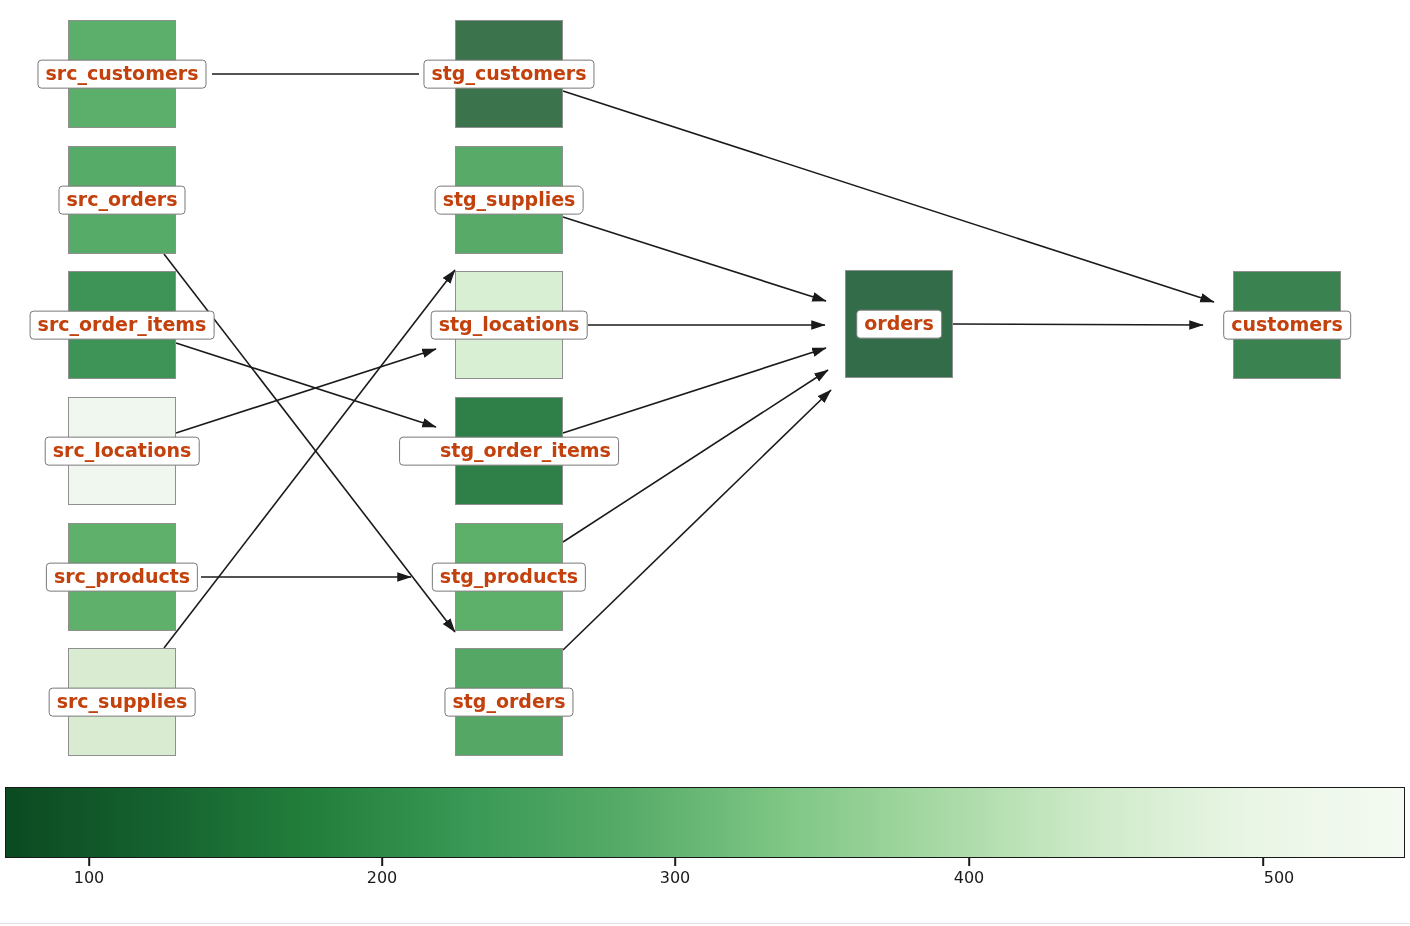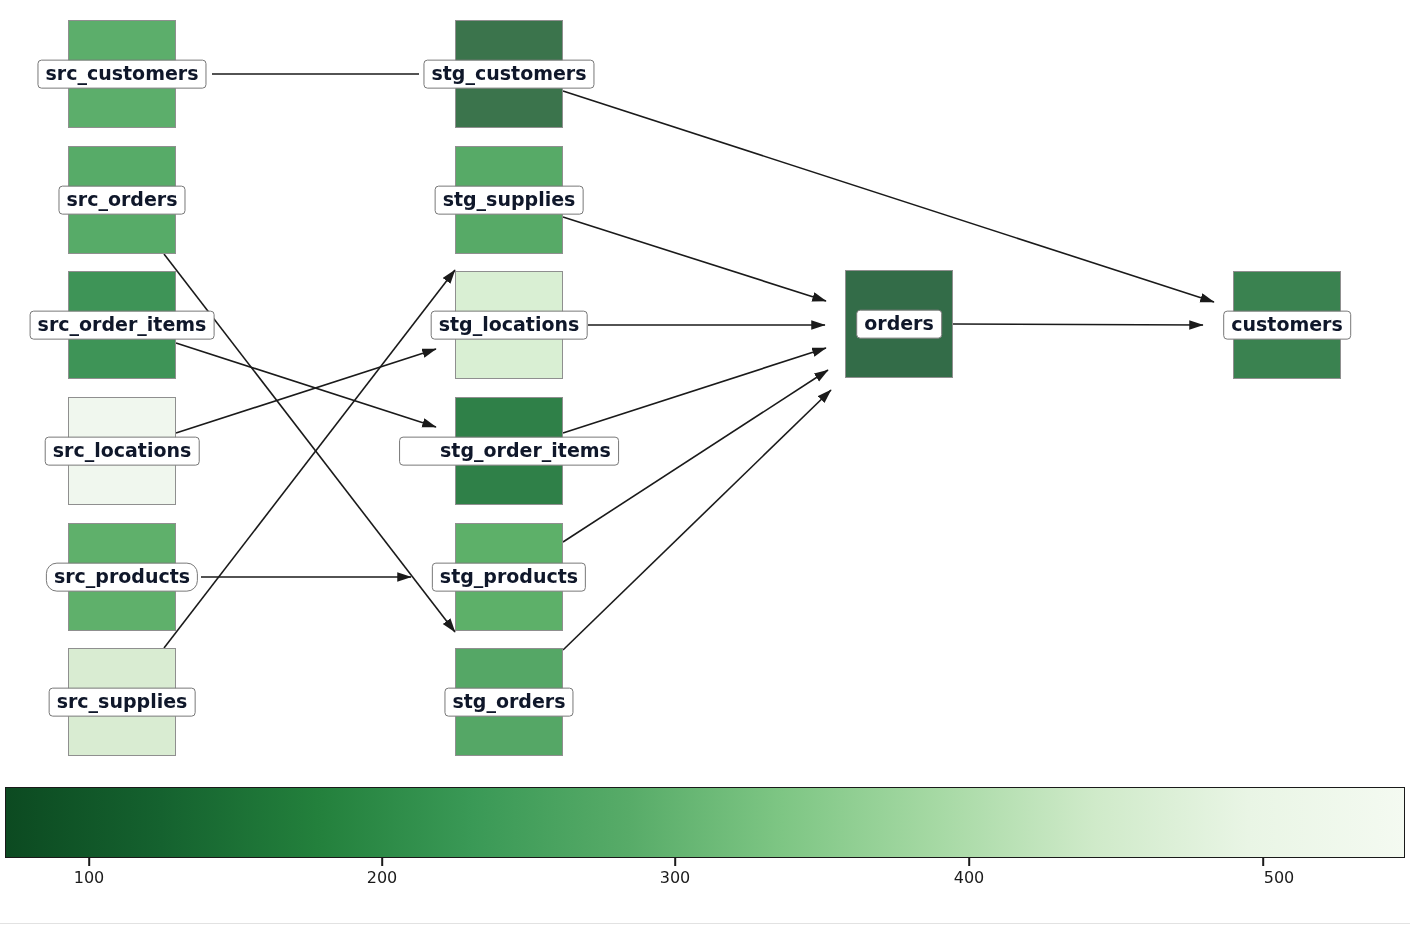--- a/index.html
+++ b/index.html
@@ -17,21 +17,21 @@
     border:1.5px solid #8f8f8f;
     box-sizing:border-box;
   }
   .node-label{
     position:absolute;z-index:3;
     transform:translate(-50%,-50%);
     background:#ffffff;
     border:1.5px solid #787878;
     border-radius:4px;
     padding:1px 7px 2px 7px;
-    font-size:19px;font-weight:bold;color:#0f172a;
+    font-size:19px;font-weight:bold;color:#c2410c;
     white-space:nowrap;line-height:1.25;
   }
   #colorbar{
     position:absolute;z-index:2;
     border:1.6px solid #1a1a1a;
     box-sizing:border-box;
   }
   .cbar-tick{
     position:absolute;z-index:2;
     width:1.6px;height:8px;background:#1a1a1a;
@@ -82,27 +82,27 @@
   <div id="nodes">
       <div class="node-box" style="left: 68px; top: 20px; background: rgb(92, 174, 107);"></div>
       <div class="node-label" style="left: 122px; top: 74px;">src_customers</div>
       <div class="node-box" style="left: 68px; top: 146px; background: rgb(87, 171, 104);"></div>
       <div class="node-label" style="left: 122px; top: 200px;">src_orders</div>
       <div class="node-box" style="left: 68px; top: 271px; background: rgb(62, 148, 87);"></div>
       <div class="node-label" style="left: 122px; top: 325px;">src_order_items</div>
       <div class="node-box" style="left: 68px; top: 397px; background: rgb(240, 247, 238);"></div>
       <div class="node-label" style="left: 122px; top: 451px;">src_locations</div>
       <div class="node-box" style="left: 68px; top: 523px; background: rgb(95, 176, 107);"></div>
-      <div class="node-label" style="left: 122px; top: 577px; border-radius: 11px;">src_products</div>
+      <div class="node-label" style="left: 122px; top: 577px;">src_products</div>
       <div class="node-box" style="left: 68px; top: 648px; background: rgb(217, 236, 210);"></div>
       <div class="node-label" style="left: 122px; top: 702px;">src_supplies</div>
       <div class="node-box" style="left: 455px; top: 20px; background: rgb(59, 116, 76);"></div>
       <div class="node-label" style="left: 509px; top: 74px;">stg_customers</div>
       <div class="node-box" style="left: 455px; top: 146px; background: rgb(87, 170, 103);"></div>
-      <div class="node-label" style="left: 509px; top: 200px;">stg_supplies</div>
+      <div class="node-label" style="left: 509px; top: 200px; border-radius: 6px;">stg_supplies</div>
       <div class="node-box" style="left: 455px; top: 271px; background: rgb(217, 239, 211);"></div>
       <div class="node-label" style="left: 509px; top: 325px;">stg_locations</div>
       <div class="node-box" style="left: 455px; top: 397px; background: rgb(47, 128, 72);"></div>
       <div class="node-label" style="left: 509px; top: 451px; padding-left: 40px;">stg_order_items</div>
       <div class="node-box" style="left: 455px; top: 523px; background: rgb(93, 176, 105);"></div>
       <div class="node-label" style="left: 509px; top: 577px;">stg_products</div>
       <div class="node-box" style="left: 455px; top: 648px; background: rgb(85, 167, 102);"></div>
       <div class="node-label" style="left: 509px; top: 702px;">stg_orders</div>
       <div class="node-box" style="left: 845px; top: 270px; background: rgb(51, 108, 72);"></div>
       <div class="node-label" style="left: 899px; top: 324px;">orders</div>

